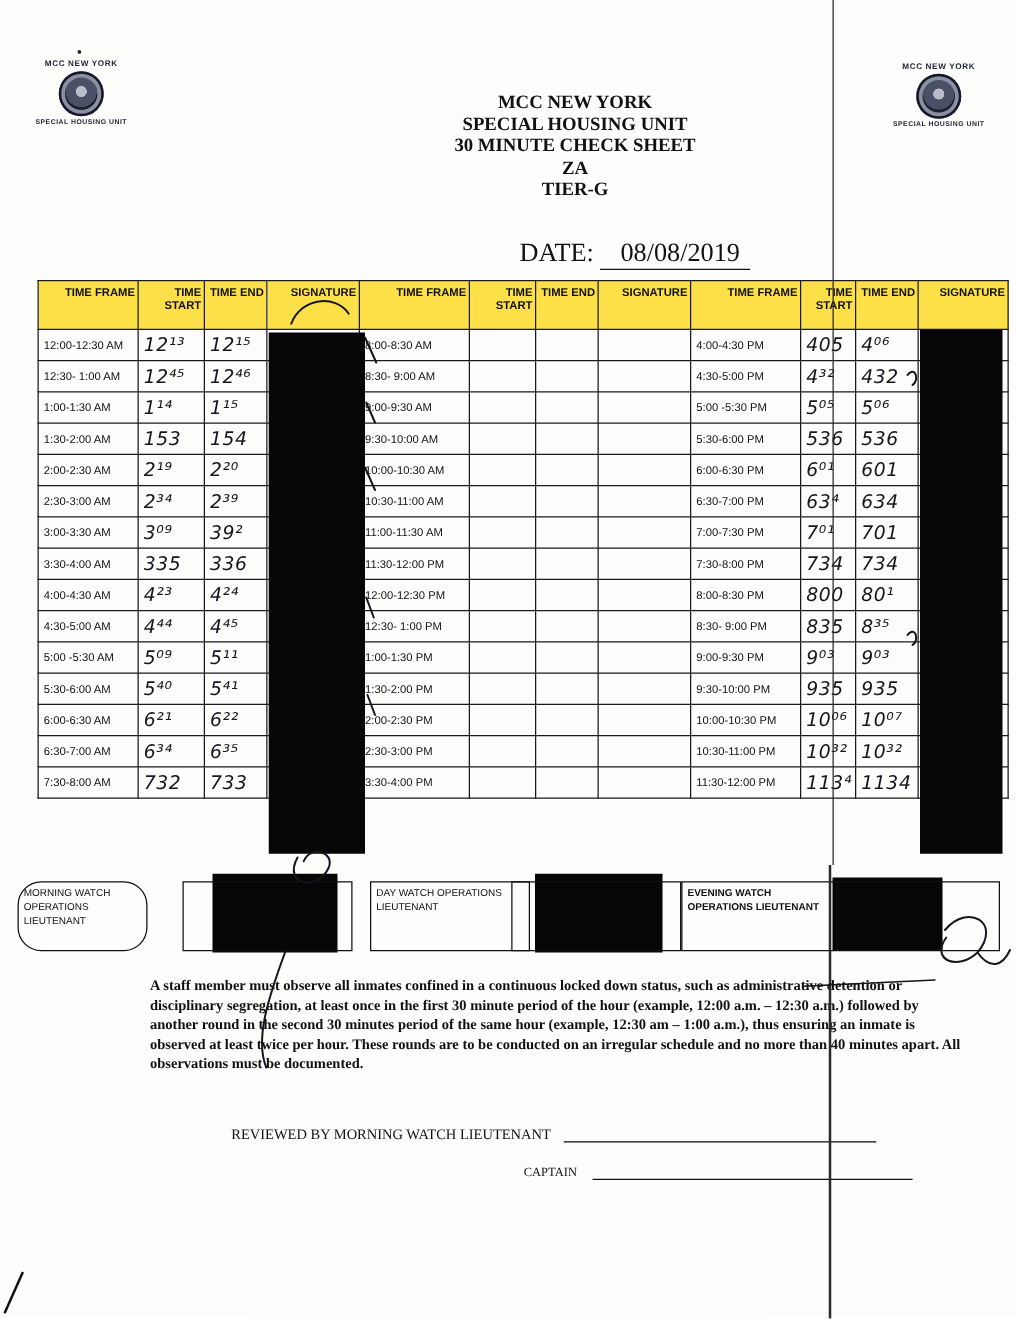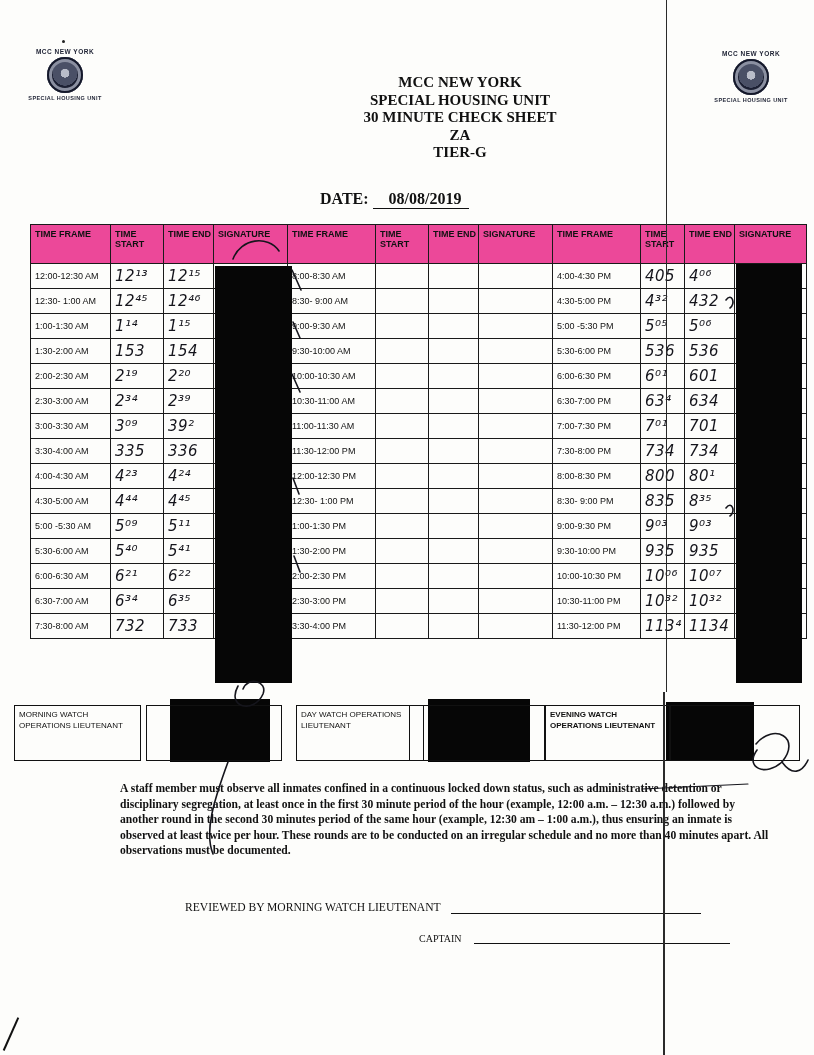--- a/index.html
+++ b/index.html
@@ -13,28 +13,28 @@
   .logo-arc{font-family:"Liberation Sans",sans-serif;font-size:6.5px;font-weight:bold;letter-spacing:.5px;color:#1d2133;}
   .seal{width:36px;height:36px;margin:2px auto;border-radius:50%;
         background:radial-gradient(circle at 50% 45%, #b9bdc9 0 16%, #4a5066 17% 46%, #1c2033 47% 100%);
         box-shadow:inset 0 0 0 2px #14182a, inset 0 0 0 5px #8b90a1;}
   .logo-cap{font-family:"Liberation Sans",sans-serif;font-size:5.5px;font-weight:bold;letter-spacing:.4px;color:#1d2133;}
   .logo-dot{position:absolute;left:62px;top:40px;width:3px;height:3px;border-radius:50%;background:#222;}
 
   
   .titleblock{position:absolute;left:320px;top:74px;width:280px;text-align:center;}
   .titleblock div{font-size:15px;font-weight:bold;line-height:17.5px;}
-  .dateline{position:absolute;left:320px;top:190px;width:280px;text-align:left;font-size:16px;font-weight:bold;}
+  .dateline{position:absolute;left:320px;top:190px;width:280px;text-align:right;font-size:21px;font-weight:normal;}
   .dateval{border-bottom:1.6px solid #111;padding:0 8px 1px 16px;}
 
   
   table.sheet{position:absolute;left:30px;top:224px;width:776px;border-collapse:collapse;table-layout:fixed;}
   table.sheet th,table.sheet td{border:1px solid #1a1a1a;overflow:hidden;}
   table.sheet th{font-family:"Liberation Sans",sans-serif;font-size:9px;font-weight:bold;
-                 text-align:left;vertical-align:top;padding:4px 2px 2px 4px;height:32px;background:#ec4899;}
+                 text-align:right;vertical-align:top;padding:4px 2px 2px 4px;height:32px;background:#fde047;}
   th.wrapnarrow{padding-right:34px;}
   table.sheet td{height:24px;padding:0 2px 0 4px;vertical-align:middle;}
   td.c-frame{font-family:"Liberation Sans",sans-serif;font-size:9px;}
   td.hand{font-family:"DejaVu Sans",sans-serif;font-style:italic;font-size:15px;color:#15151c;
           letter-spacing:.5px;line-height:1;}
 
   
   .redact{position:absolute;background:#060606;}
   .scanline{position:absolute;background:#2a2a2a;}
   .backslash{position:absolute;left:10px;top:1016px;width:1.6px;height:36px;background:#111;transform:rotate(24deg);}
@@ -333,21 +333,21 @@
         </tr>
       </tbody>
   </table>
 
   <div class="redact" style="left:215px;top:266px;width:77px;height:417px;"></div>
   <div class="redact" style="left:736px;top:264px;width:66px;height:419px;"></div>
   <div class="redact" style="left:170px;top:699px;width:100px;height:63px;"></div>
   <div class="redact" style="left:428px;top:699px;width:102px;height:63px;"></div>
   <div class="redact" style="left:666px;top:702px;width:88px;height:58px;"></div>
 
-  <div class="wbox" style="left:14px;width:127px;">MORNING WATCH OPERATIONS LIEUTENANT</div>
+  <div class="wbox" style="left:14px;width:104px;border-radius:19px;">MORNING WATCH OPERATIONS LIEUTENANT</div>
   <div class="wbox blank" style="left:146px;width:136px;"></div>
   <div class="wbox" style="left:296px;width:128px;">DAY WATCH OPERATIONS LIEUTENANT</div>
   <div class="wbox blank" style="left:409px;width:136px;"></div>
   <div class="wbox" style="left:545px;width:125px;font-weight:bold;">EVENING WATCH OPERATIONS LIEUTENANT</div>
   <div class="wbox blank" style="left:670px;width:130px;"></div>
 
   <div class="notice">A staff member must observe all inmates confined in a continuous locked down status, such as administrative detention or disciplinary segregation, at least once in the first 30 minute period of the hour (example, 12:00 a.m. – 12:30 a.m.) followed by another round in the second 30 minutes period of the same hour (example, 12:30 am – 1:00 a.m.), thus ensuring an inmate is observed at least twice per hour. These rounds are to be conducted on an irregular schedule and no more than 40 minutes apart. All observations must be documented.</div>
 
   <div class="review">
     <span>REVIEWED BY MORNING WATCH LIEUTENANT</span><span class="sigline"></span>

